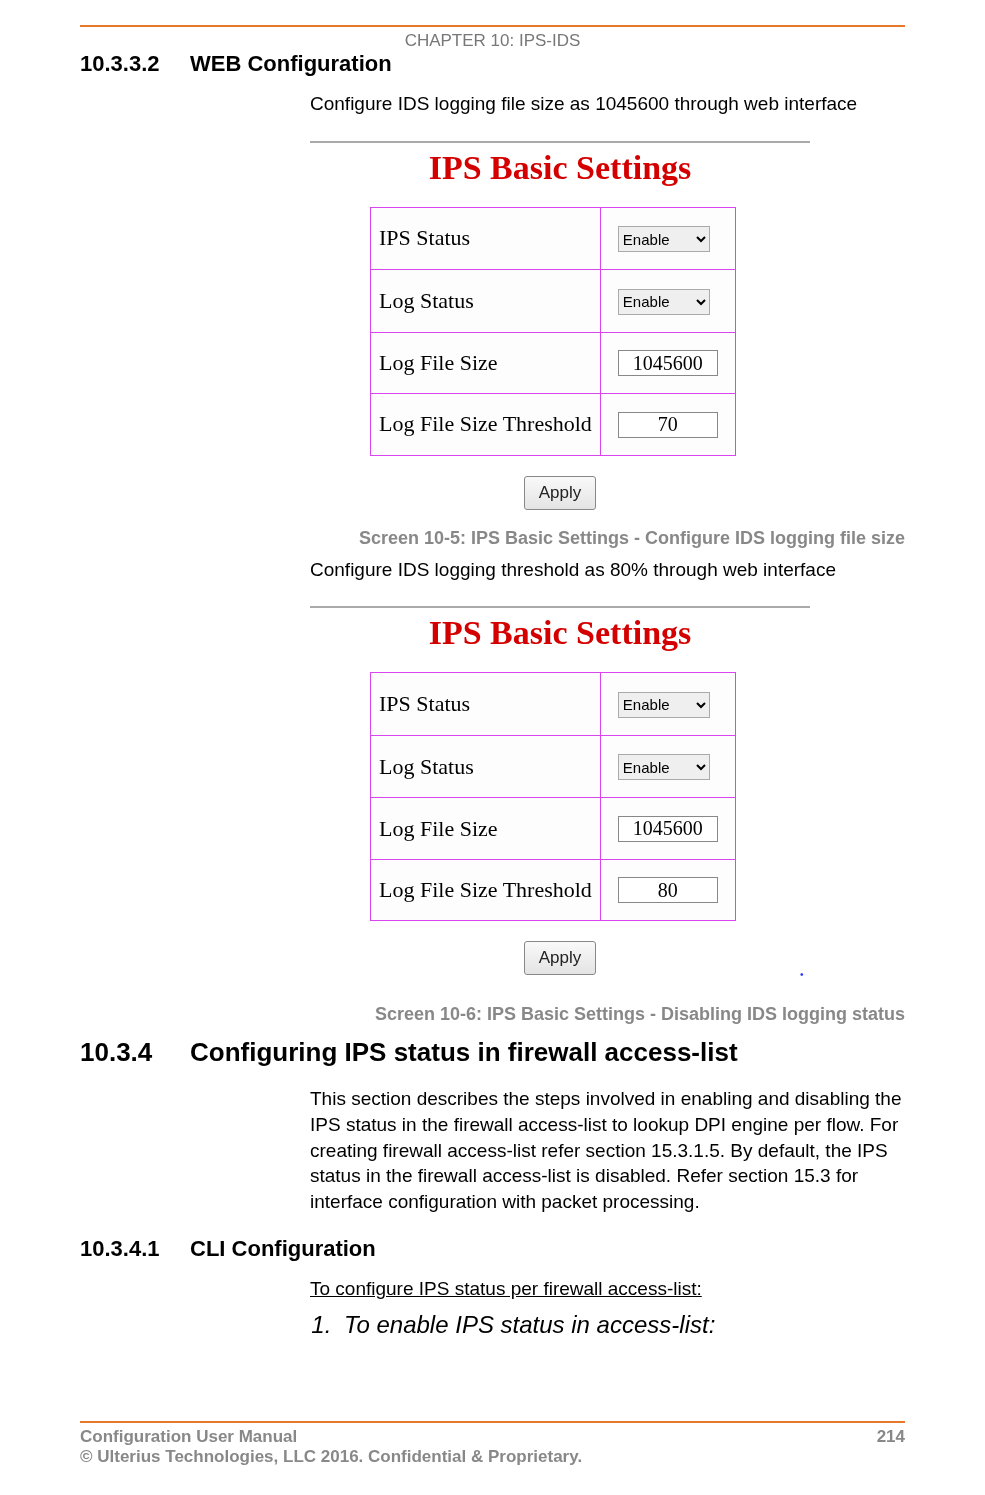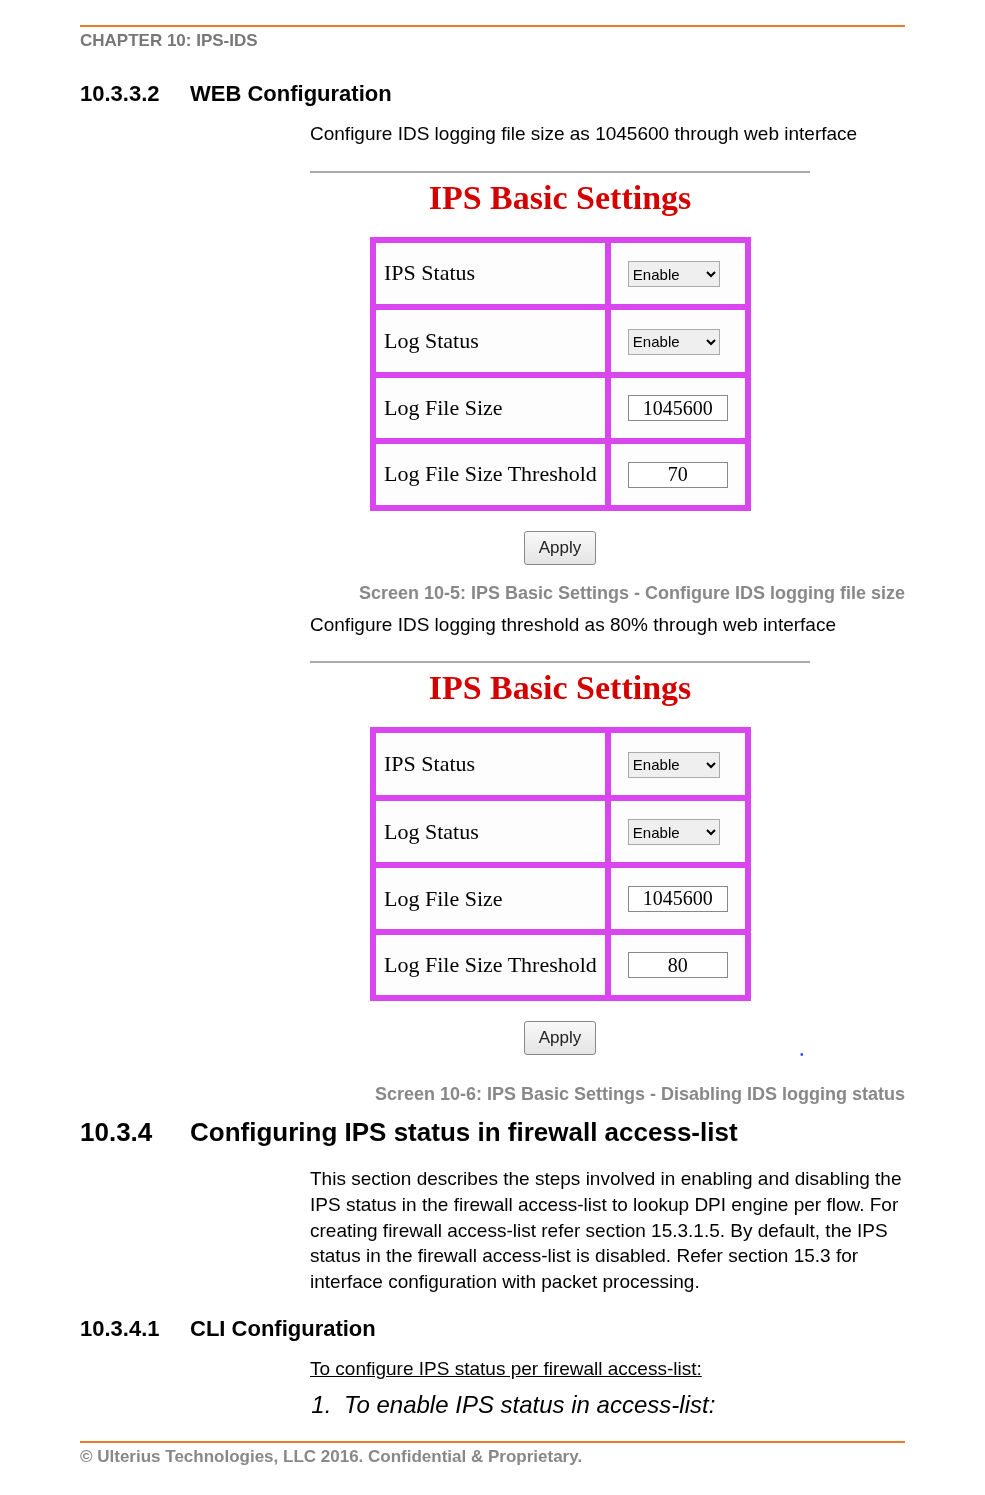--- a/index.html
+++ b/index.html
@@ -6,37 +6,37 @@
   body {
     font-family: Arial, Helvetica, sans-serif;
     width: 985px;
     height: 1495px;
     background: #fff;
     color: #000;
     position: relative;
     padding: 25px 80px 0 80px;
   }
   .header-rule { border-top: 2px solid #e8792a; margin-bottom: 4px; }
-  .header-text { text-align: left; color: #777; font-weight: bold; font-size: 17px; margin-bottom: 30px; }
+  .header-text { text-align: center; color: #777; font-weight: normal; font-size: 17px; }
   .h3 { font-weight: bold; font-size: 22px; margin-bottom: 14px; }
   .h3 .num { display: inline-block; width: 110px; }
   .h2 { font-weight: bold; font-size: 26px; margin: 12px 0 18px 0; }
   .h2 .num { display: inline-block; width: 110px; }
   .body-indent { margin-left: 230px; font-size: 19px; line-height: 1.35; color: #000; }
   .body-indent p { margin-bottom: 6px; }
   .caption { margin-left: 130px; color: #888; font-weight: bold; font-size: 18px; margin-top: 18px; margin-bottom: 8px; text-align: right; }
   .fig-wrap { margin: 24px 0 10px 230px; }
   .fig-rule { border-top: 2px solid #aaa; margin-bottom: 6px; width: 500px; }
   .fig-title {
     color: #d40000; font-family: Georgia, 'Times New Roman', serif;
     font-weight: bold; font-size: 34px; text-align: center; width: 500px; margin-bottom: 20px;
   }
   .form-table { border-collapse: collapse; margin-left: 60px; }
   .form-table td {
-    border: 6px solid #d946ef; padding: 3px 8px;
+    border: 1px solid #d946ef; padding: 3px 8px;
     font-family: 'Times New Roman', Times, serif; font-size: 22px; color: #000;
     background: #fdfdfd;
   }
   .form-table td.input-cell { padding: 17px; width: 110px; }
   select.ui {
     font-family: Arial, sans-serif; font-size: 15px;
     width: 92px; height: 26px; border: 1px solid #aaa; background: #efefef;
   }
   input.ui-text {
     font-family: 'Times New Roman', serif; font-size: 20px;
@@ -168,14 +168,18 @@
 
 <div class="body-indent">
   <p class="underline">To configure IPS status per firewall access-list:</p>
 </div>
 <ol class="steps">
   <li>To enable IPS status in access-list:</li>
 </ol>
 
 <div class="footer">
   <div class="footer-rule"></div>
+  <div class="footer-row">
+    <span>Configuration User Manual</span>
+    <span>214</span>
+  </div>
   <div class="footer-sub">© Ulterius Technologies, LLC 2016. Confidential &amp; Proprietary.</div>
 </div>
 
 </body></html>

